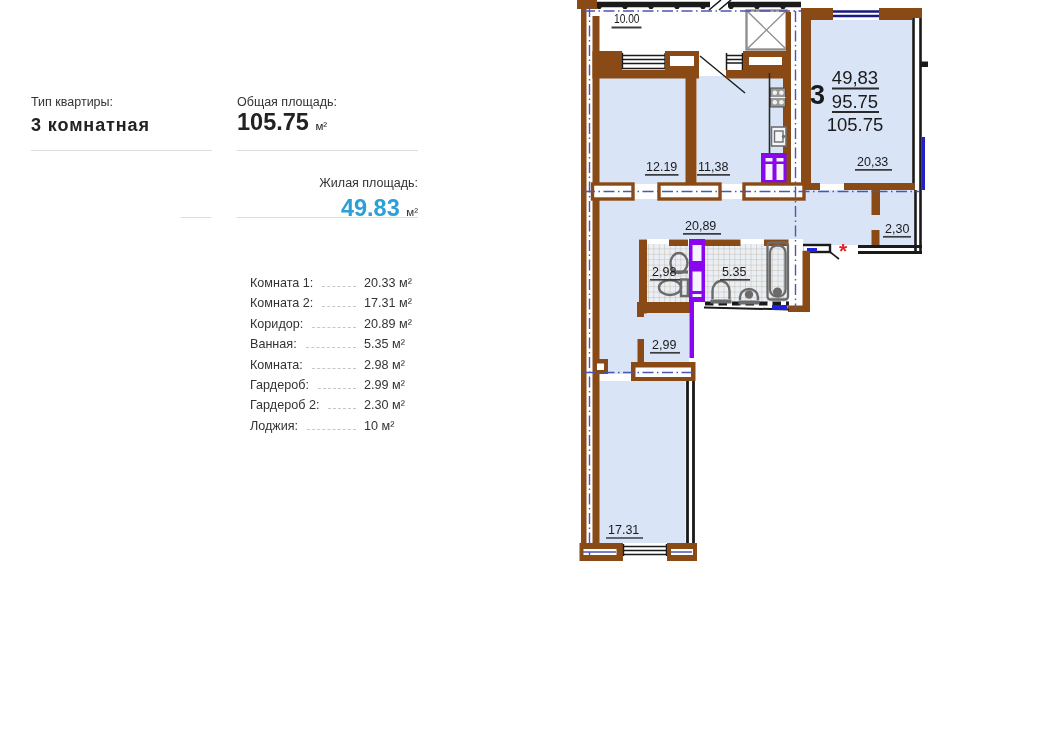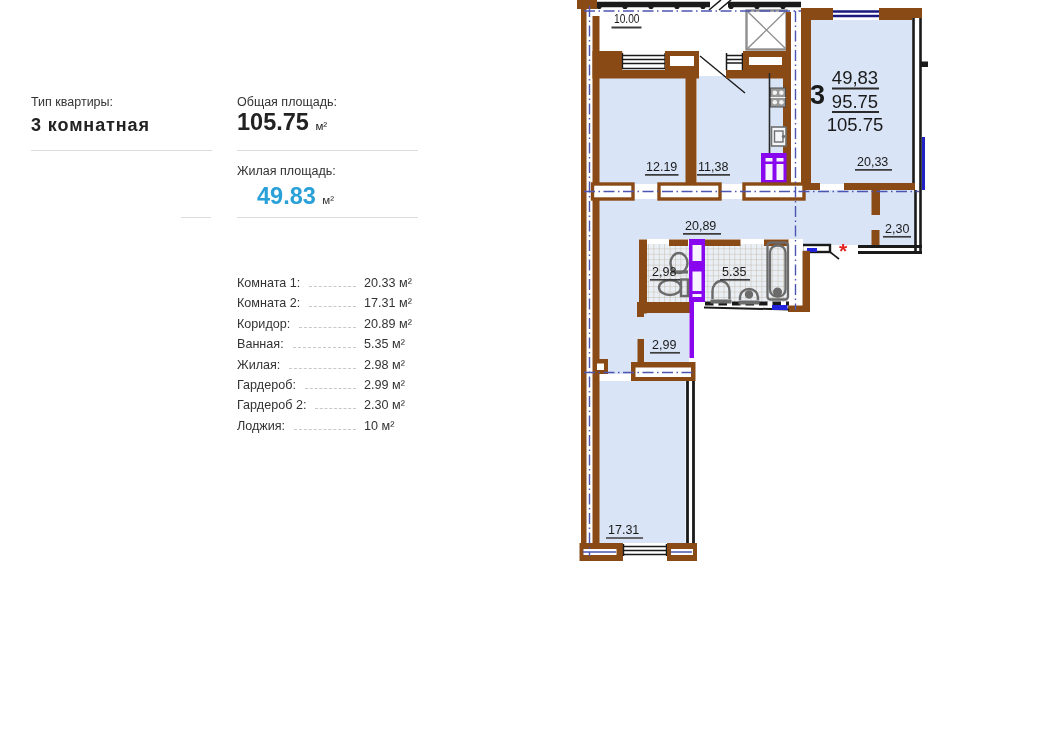--- a/index.html
+++ b/index.html
@@ -1,20 +1,20 @@
 <!DOCTYPE html>
 <html><head>
 <meta charset="utf-8">
 <style>
   html,body{margin:0;padding:0;background:#fff;}
   body{width:1048px;height:750px;position:relative;overflow:hidden;
        font-family:"Liberation Sans",sans-serif;color:#333;}
   .hdr{font-size:12.5px;color:#333;}
   .row{display:flex;align-items:baseline;height:20.4px;font-size:12.6px;color:#333;}
-  .row .lbl{white-space:nowrap;}
+  .row .lbl{white-space:nowrap;margin-left:13px;}
   .row .lead{flex:1;border-bottom:1px dashed #c8c8c8;margin:0 8px 4px 9px;}
   .row .val{width:54px;white-space:nowrap;margin-top:44px;}
 </style>
 </head>
 <body>
 
 <div style="position:absolute;left:31px;top:95px;width:181px;">
   <div class="hdr">Тип квартиры:</div>
   <div style="font-size:18px;font-weight:bold;color:#222;margin-top:6px;letter-spacing:0.9px;">3 комнатная</div>
 </div>
@@ -23,21 +23,21 @@
 
 <div style="position:absolute;left:181px;top:217px;width:30px;border-top:1px solid #dcdcdc;"></div>
 
 <div style="position:absolute;left:237px;top:95px;width:181px;">
   <div class="hdr">Общая площадь:</div>
   <div style="font-size:23.5px;font-weight:bold;color:#222;margin-top:0;">105.75 <span style="font-size:11.5px;font-weight:normal;">м²</span></div>
 </div>
 
 <div style="position:absolute;left:237px;top:150px;width:181px;border-top:1px solid #dcdcdc;"></div>
 
-<div style="position:absolute;left:237px;top:164px;width:181px;">
+<div style="position:absolute;left:237px;top:176px;width:181px;text-align:right;">
   <div class="hdr">Жилая площадь:</div>
   <div style="font-size:23.5px;font-weight:bold;color:#29a0d8;margin-top:5px;margin-left:20px;">49.83 <span style="font-size:11.5px;font-weight:normal;color:#333;">м²</span></div>
 </div>
 
 <div style="position:absolute;left:237px;top:217px;width:181px;border-top:1px solid #dcdcdc;"></div>
 
 <div style="position:absolute;left:237px;top:232px;width:181px;">
   <div class="row">
       <span class="lbl">Комната 1:</span>
       <span class="lead"></span>
@@ -52,21 +52,21 @@
       <span class="lbl">Коридор:</span>
       <span class="lead"></span>
       <span class="val">20.89 м²</span>
     </div>
   <div class="row">
       <span class="lbl">Ванная:</span>
       <span class="lead"></span>
       <span class="val">5.35 м²</span>
     </div>
   <div class="row">
-      <span class="lbl">Жилая:</span>
+      <span class="lbl">Комната:</span>
       <span class="lead"></span>
       <span class="val">2.98 м²</span>
     </div>
   <div class="row">
       <span class="lbl">Гардероб:</span>
       <span class="lead"></span>
       <span class="val">2.99 м²</span>
     </div>
   <div class="row">
       <span class="lbl">Гардероб 2:</span>

